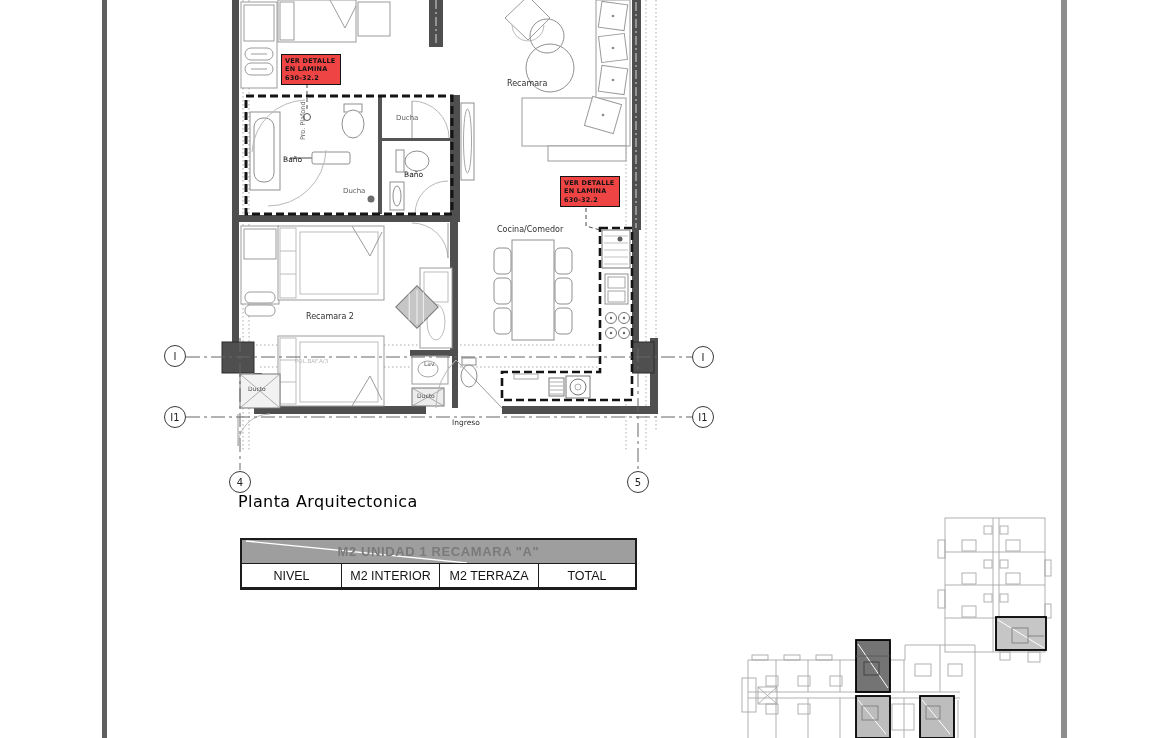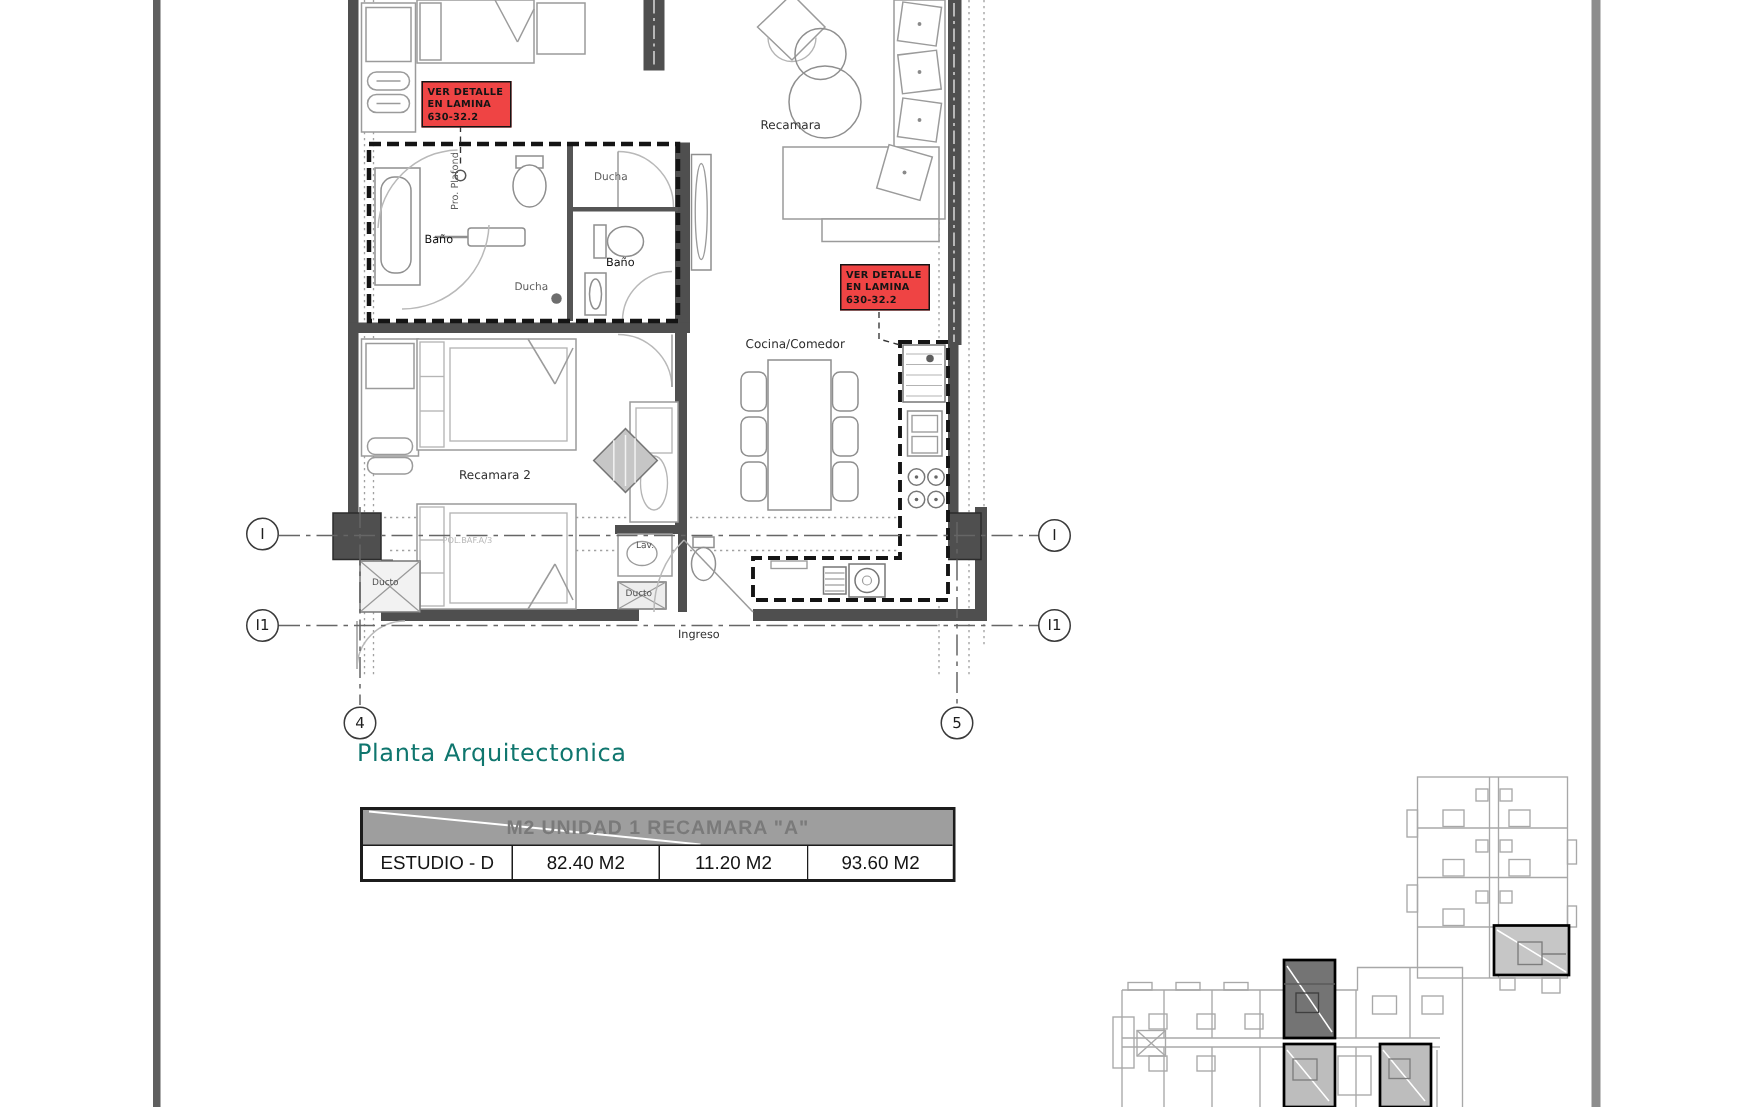--- a/index.html
+++ b/index.html
@@ -26,21 +26,21 @@
     line-height:1.3;padding:2px 3px;letter-spacing:.2px;
   }
 
   .gmark{
     position:absolute;width:20px;height:20px;border:1.5px solid #3a3a3a;
     border-radius:50%;background:#fff;display:flex;align-items:center;
     justify-content:center;font-size:10px;color:#1f1f1f;z-index:5;
   }
 
   .plan-title{
-    position:absolute;left:238px;top:492px;font-size:16px;color:#0f766e;
+    position:absolute;left:238px;top:492px;font-size:16px;color:#000000;
     letter-spacing:.4px;font-family:"DejaVu Sans",sans-serif;
   }
 
   
   .area-table{position:absolute;left:240px;top:538px;width:393px;border:2px solid #1c1c1c;background:#fff}
   .at-header{
     position:relative;height:23px;background:#9e9e9e;border-bottom:1.6px solid #1c1c1c;
     display:flex;align-items:center;justify-content:center;
     font-size:13px;font-weight:bold;color:#7a7a7a;letter-spacing:.6px;overflow:hidden;
     font-family:"Liberation Sans",sans-serif;
@@ -327,25 +327,25 @@
 
 <div class="plan-title">Planta Arquitectonica</div>
 
 <div class="area-table">
   <div class="at-header">
     <svg width="393" height="23">
       <line x1="4" y1="1" x2="225" y2="23" stroke="#ffffff" stroke-width="1.3"></line>
     </svg>
     <span>M2 UNIDAD  1 RECAMARA "A"</span>
   </div>
-  <div class="at-row">
-    <div>ESTUDIO - D</div>
-    <div>82.40 M2</div>
-    <div>11.20 M2</div>
-    <div>93.60 M2</div>
+  <div class="at-row cols">
+    <div>NIVEL</div>
+    <div>M2 INTERIOR</div>
+    <div>M2 TERRAZA</div>
+    <div>TOTAL</div>
   </div>
 </div>
 
 <svg class="abs" style="left:735px;top:515px;width:332px;height:223px" viewBox="735 515 332 223">
   <g fill="none" stroke="#a8a8a8" stroke-width="0.9">
 
     <rect x="945" y="518" width="100" height="134"></rect>
     <rect x="938" y="540" width="7" height="18"></rect>
     <rect x="938" y="590" width="7" height="18"></rect>
     <rect x="1045" y="560" width="6" height="16"></rect>

